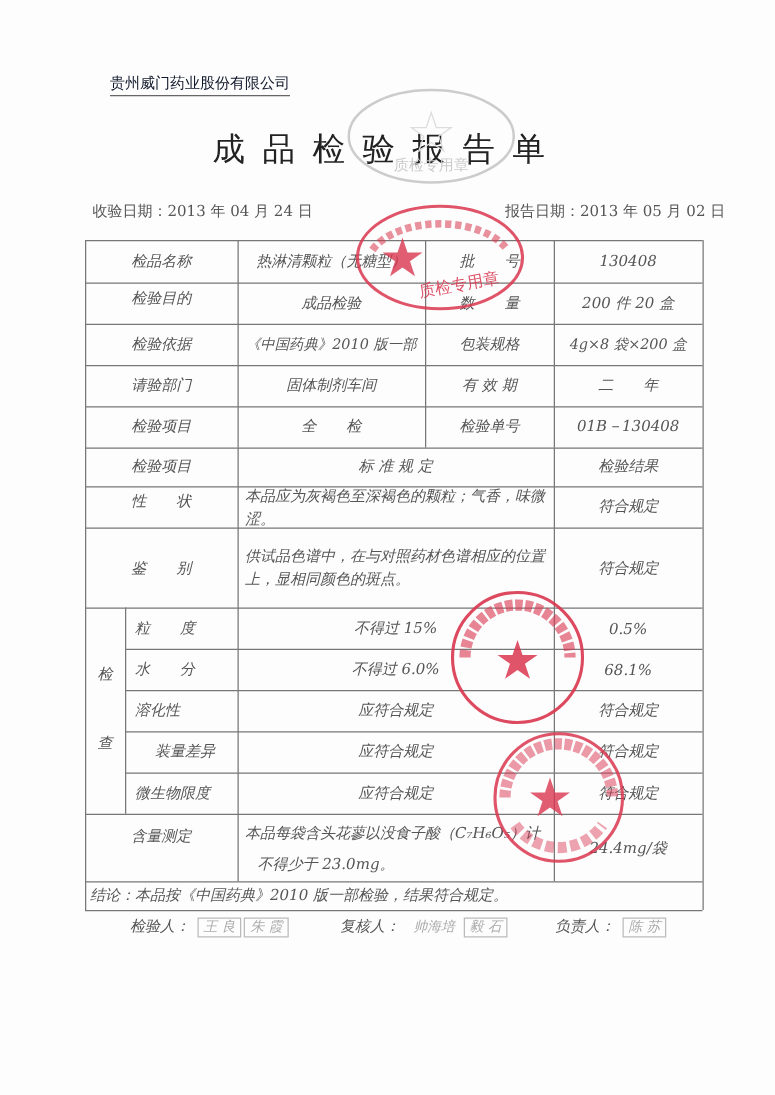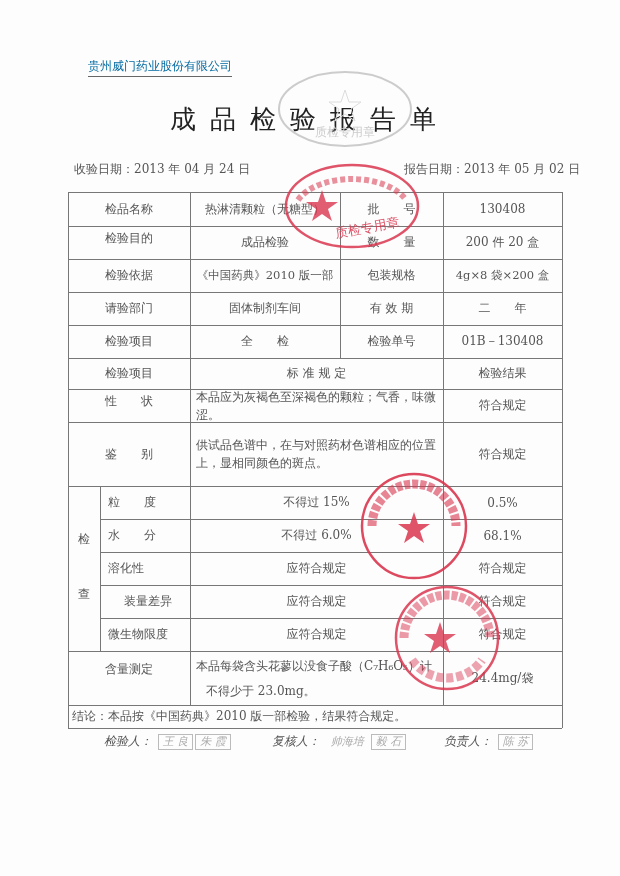--- a/index.html
+++ b/index.html
@@ -4,37 +4,37 @@
   <style>
     html, body { margin: 0; padding: 0; }
     body {
       width: 620px; height: 876px; position: relative; overflow: hidden;
       background: #fdfdfd;
       font-family: "DejaVu Serif", "Liberation Serif", serif;
       color: #555;
     }
     .abs { position: absolute; }
     .company {
-      left: 88px; top: 58px; font-size: 12px; color: #0369a1;
+      left: 88px; top: 58px; font-size: 12px; color: #0f172a;
       border-bottom: 1px solid #666; padding-bottom: 1px; letter-spacing: 0px;
     }
     .title {
       left: 0; width: 620px; top: 102px; text-align: center;
       font-size: 26px; color: #222; letter-spacing: 14px; font-family: "DejaVu Sans", sans-serif;
     }
     .date-left { left: 74px; top: 161px; font-size: 12px; color: #555; }
     .date-right { left: 404px; top: 161px; font-size: 12px; color: #555; }
 
     
     .hl { position: absolute; height: 1px; background: #777; }
     .vl { position: absolute; width: 1px; background: #777; }
 
     .cell {
       position: absolute; display: flex; align-items: center; justify-content: center;
-      font-size: 12px; color: #555; text-align: center; box-sizing: border-box;
+      font-size: 12px; color: #555; text-align: center; box-sizing: border-box; font-style: italic;
     }
     .cell.left { justify-content: flex-start; text-align: left; padding-left: 8px; }
     .cell.wrap { line-height: 18px; padding: 0 6px; text-align: left; justify-content: flex-start; }
 
     .sign-row { top: 733px; font-size: 12px; color: #555; font-style: italic; }
     .sig-stamp {
       display: inline-block; border: 1px solid #bbb; color: #aaa; font-size: 11px;
       padding: 0 4px; margin-left: 2px; height: 14px; line-height: 14px;
     }
 

